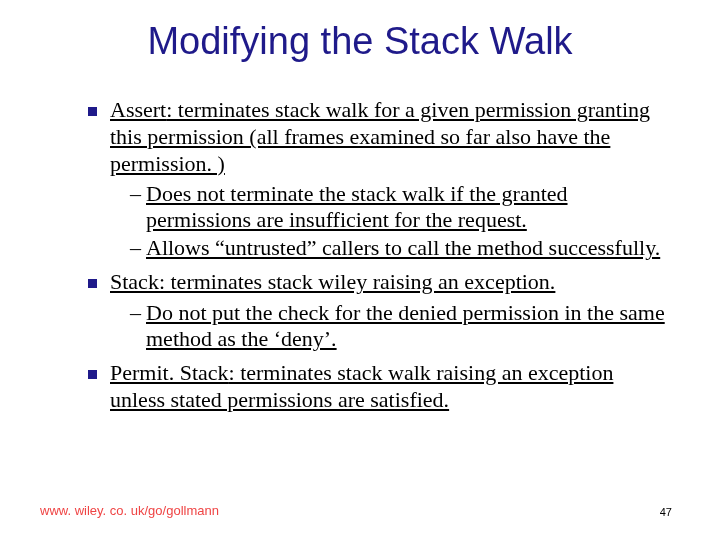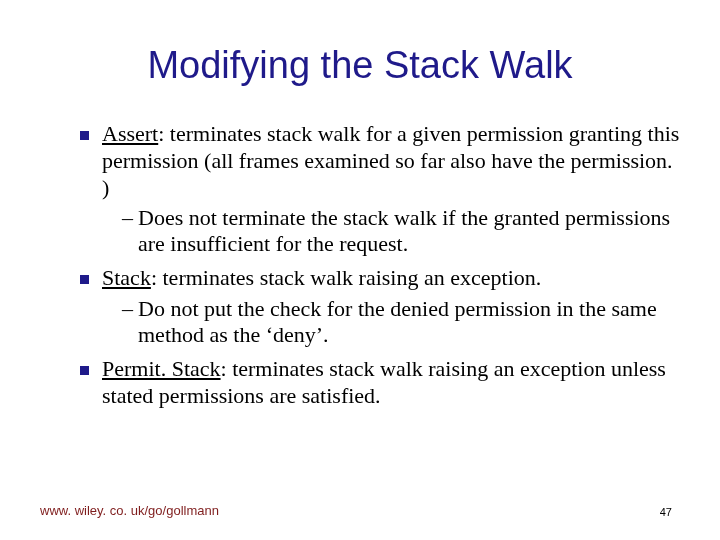--- a/index.html
+++ b/index.html
@@ -16,27 +16,28 @@
     position: relative;
     box-sizing: border-box;
     width: 720px;
     height: 540px;
     padding: 20px 40px 20px 40px;
   }
   .title {
     text-align: center;
     font-size: 38px;
     color: #1f1a8a;
-    margin: 24px 0 34px 0;
+    margin: 0 0 34px 0;
     font-weight: 400;
   }
   ul.lvl1 {
     list-style: none;
     padding: 0 0 0 40px;
-    margin: 0;
+    margin: 8px;
+    text-decoration: underline;
   }
   ul.lvl1 > li {
     position: relative;
     font-family: "Times New Roman", Times, serif;
     font-size: 22px;
     line-height: 1.22;
     margin: 0 0 6px 0;
     padding-left: 22px;
   }
   ul.lvl1 > li::before {
@@ -68,21 +69,21 @@
     left: 0;
     top: 0;
     color: #000;
   }
   .footer-url {
     position: absolute;
     left: 40px;
     bottom: 22px;
     font-family: Arial, Helvetica, sans-serif;
     font-size: 13px;
-    color: #7f1d1d;
+    color: #ef4444;
   }
   .footer-page {
     position: absolute;
     right: 48px;
     bottom: 22px;
     font-family: Arial, Helvetica, sans-serif;
     font-size: 11px;
     color: #000;
   }
 </style>
@@ -92,25 +93,26 @@
 <div class="slide">
 
   <h1 class="title">Modifying the Stack Walk</h1>
 
   <ul class="lvl1">
 
     <li>
       <span class="term">Assert</span><span>: terminates stack walk for a given permission granting this permission (all frames examined so far also have the permission. )</span>
       <ul class="lvl2">
         <li>Does not terminate the stack walk if the granted permissions are insufficient for the request.</li>
+        <li>Allows “untrusted” callers to call the method successfully.</li>
       </ul>
     </li>
 
     <li>
-      <span class="term">Stack</span><span>: terminates stack walk raising an exception.</span>
+      <span class="term">Stack</span><span>: terminates stack wiley raising an exception.</span>
       <ul class="lvl2">
         <li>Do not put the check for the denied permission in the same method as the ‘deny’.</li>
       </ul>
     </li>
 
     <li>
       <span class="term">Permit. Stack</span><span>: terminates stack walk raising an exception unless stated permissions are satisfied.</span>
     </li>
 
   </ul>

